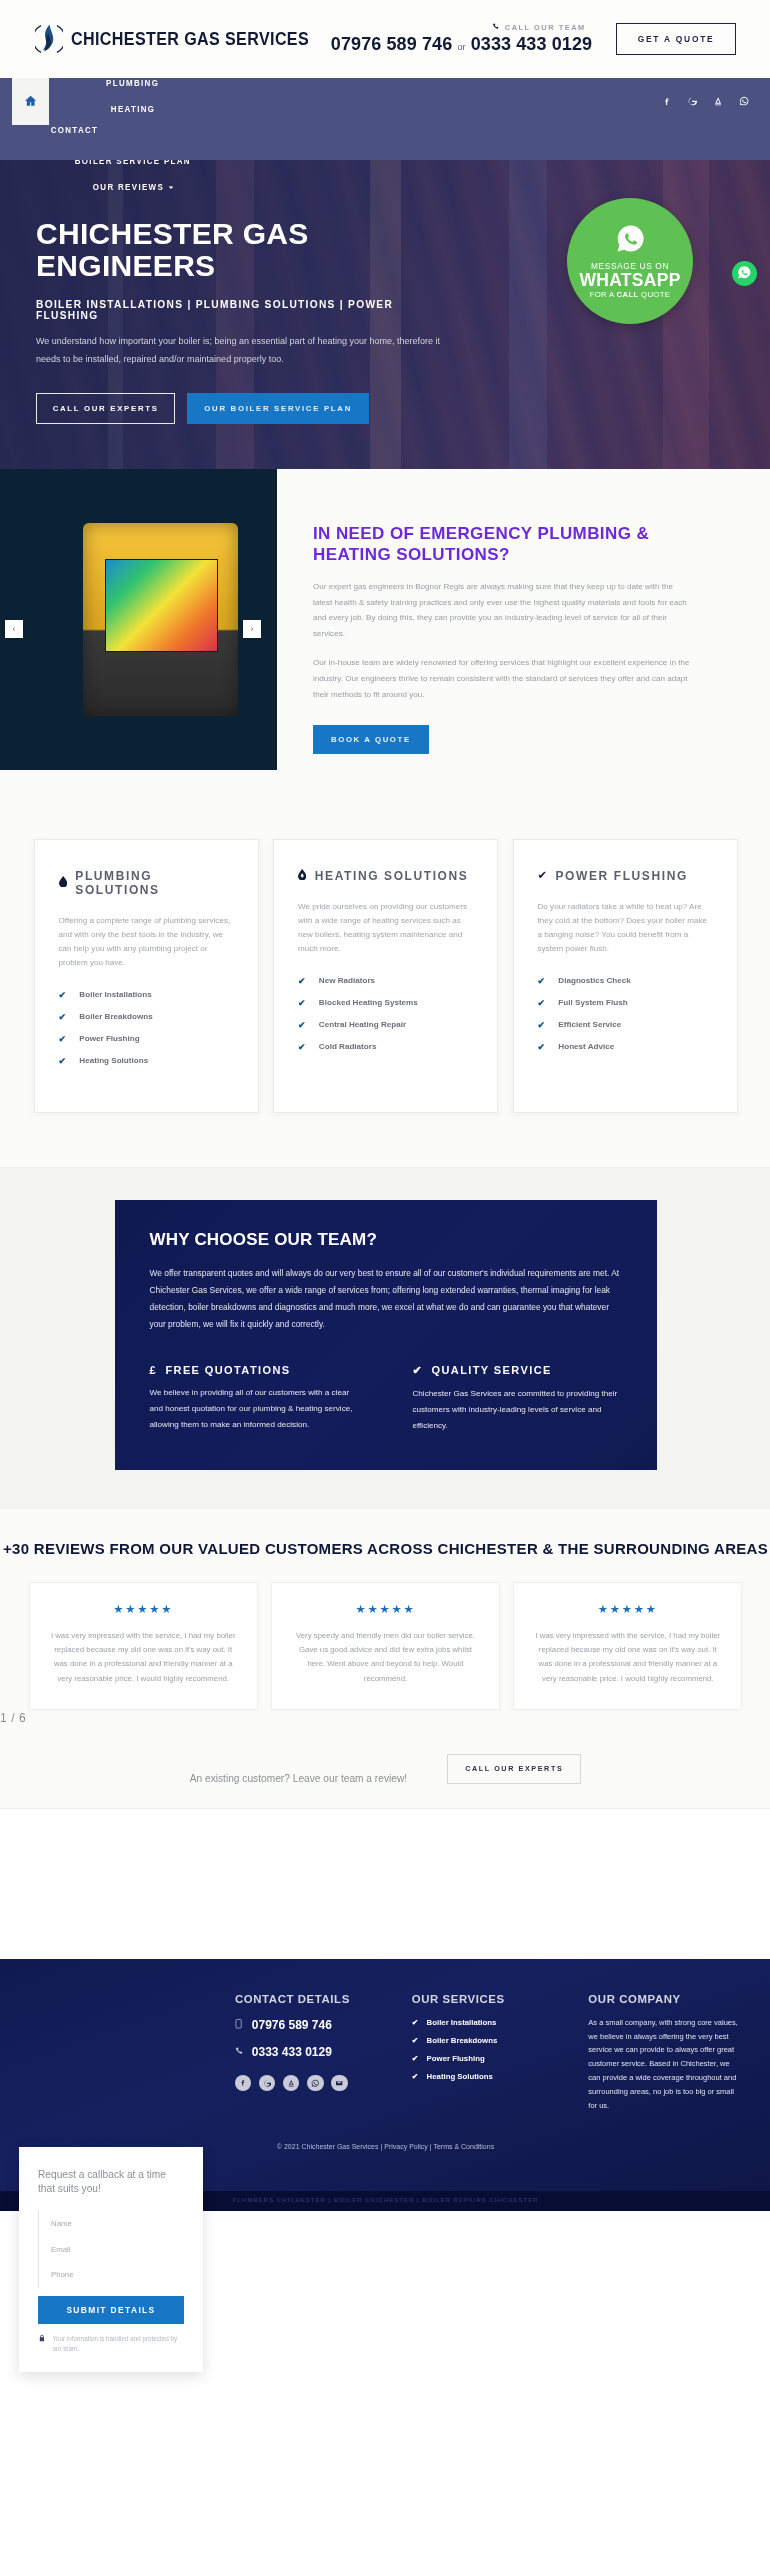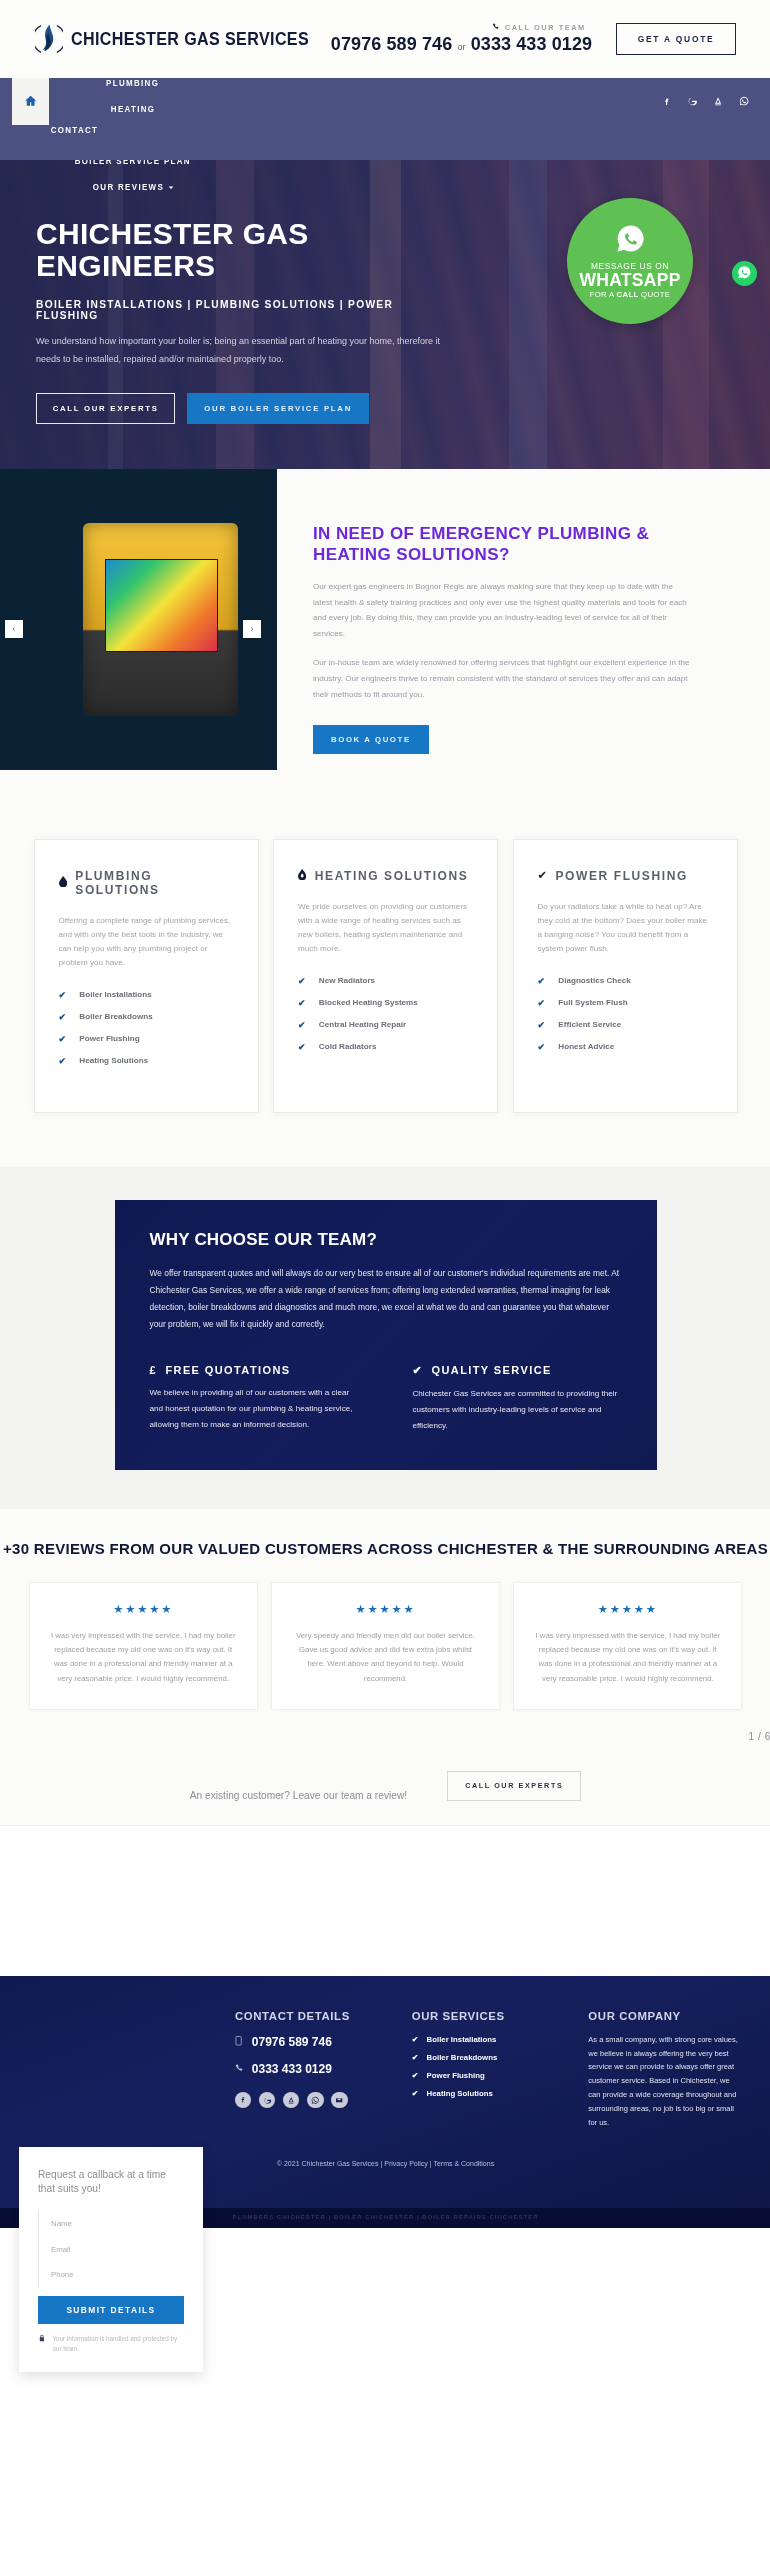--- a/index.html
+++ b/index.html
@@ -265,21 +265,21 @@
   }
   .rev-cards { display: flex; gap: 13.3px; padding: 25px 24px 0; justify-content: center; }
   .rev-card {
     flex: 1; max-width: 229px; background: #fff;
     border: 0.6px solid #f0efec;
     padding: 19px 18px 23px; text-align: center;
     box-shadow: 0 0.6px 4.8px rgba(0,0,0,0.04);
   }
   .stars { color: #1b6fb8; font-size: 11.4px; letter-spacing: 1.8px; }
   .rev-text { margin-top: 13.3px; color: #9fa1a8; font-size: 7.8px; line-height: 1.8; }
-  .rev-page { text-align: right; margin-top: 21px; color: #8b8d95; font-size: 10px; letter-spacing: 0.6px; }
+  .rev-page { text-align: left; margin-top: 1px; color: #8b8d95; font-size: 12px; letter-spacing: 0.6px; }
   .rev-cta {
     margin-top: 29px; display: flex; align-items: flex-end; justify-content: center; gap: 40px;
   }
   .rev-cta-txt { color: #8d8f97; font-size: 10.2px; }
   .rev-cta-btn {
     border: 0.6px solid #d8d8d4; background: #fbfbf9; color: #2b3043;
     font-family: "Liberation Sans Narrow","Liberation Sans",sans-serif;
     font-weight: 700; font-size: 7.2px; letter-spacing: 1.6px;
     padding: 9.6px 17px; cursor: pointer;
   }

